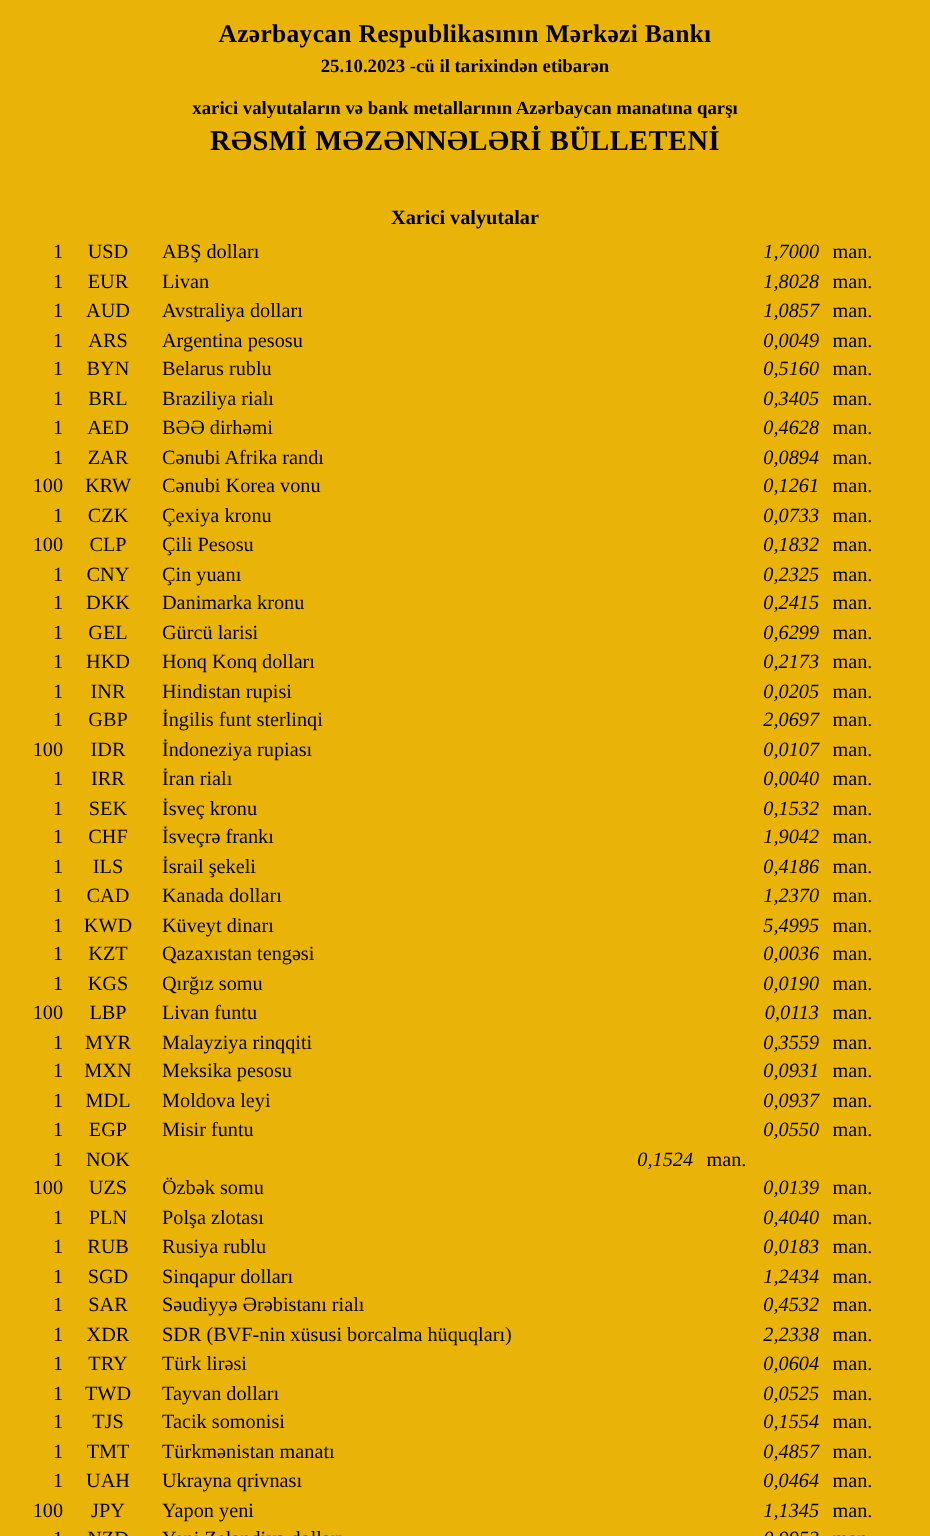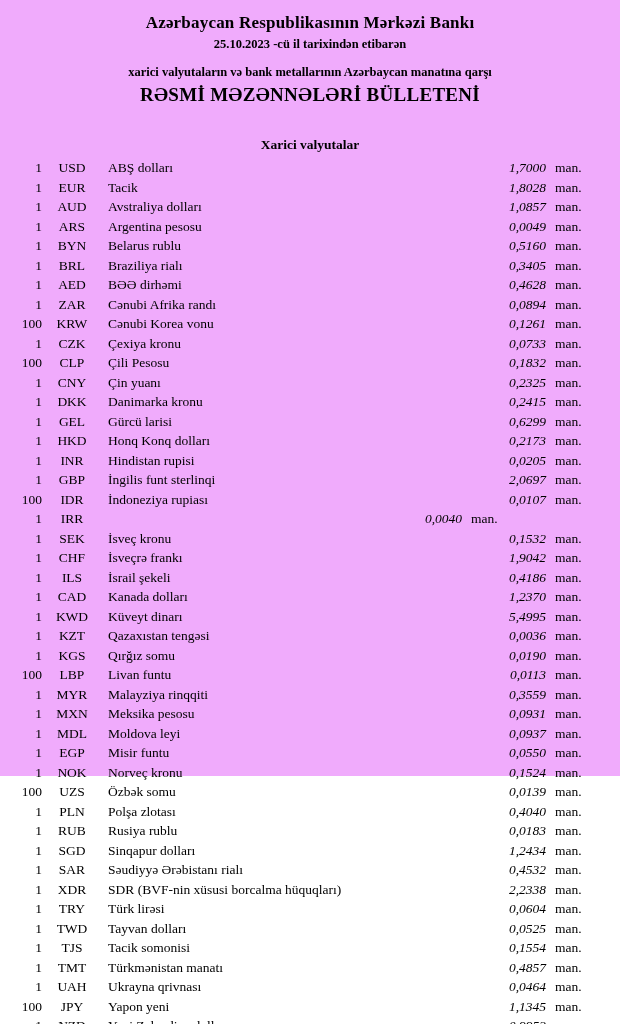--- a/index.html
+++ b/index.html
@@ -5,21 +5,21 @@
   * { margin: 0; padding: 0; box-sizing: border-box; }
   html, body { background: #ffffff; }
   body {
     width: 620px;
     height: 1024px;
     margin: 0 auto;
     font-family: "Liberation Serif", "DejaVu Serif", serif;
     color: #000000;
     overflow: hidden;
   }
-  .page { width: 620px; height: 776px; background: #f0abfc; }
+  .page { width: 620px; height: 1024px; background: #eab308; }
   .header { text-align: center; padding-top: 13px; }
   .bank-title {
     font-size: 17px;
     font-weight: bold;
     letter-spacing: 0.2px;
   }
   .date-line {
     font-size: 12.5px;
     font-weight: bold;
     margin-top: 4px;
@@ -73,21 +73,21 @@
       <div class="rate-row">
         <span class="qty">1</span>
         <span class="code">USD</span>
         <span class="name">ABŞ dolları</span>
         <span class="rate">1,7000</span>
         <span class="unit">man.</span>
       </div>
       <div class="rate-row">
         <span class="qty">1</span>
         <span class="code">EUR</span>
-        <span class="name">Tacik</span>
+        <span class="name">Livan</span>
         <span class="rate">1,8028</span>
         <span class="unit">man.</span>
       </div>
       <div class="rate-row">
         <span class="qty">1</span>
         <span class="code">AUD</span>
         <span class="name">Avstraliya dolları</span>
         <span class="rate">1,0857</span>
         <span class="unit">man.</span>
       </div>
@@ -192,20 +192,21 @@
       <div class="rate-row">
         <span class="qty">100</span>
         <span class="code">IDR</span>
         <span class="name">İndoneziya rupiası</span>
         <span class="rate">0,0107</span>
         <span class="unit">man.</span>
       </div>
       <div class="rate-row">
         <span class="qty">1</span>
         <span class="code">IRR</span>
+        <span class="name">İran rialı</span>
         <span class="rate">0,0040</span>
         <span class="unit">man.</span>
       </div>
       <div class="rate-row">
         <span class="qty">1</span>
         <span class="code">SEK</span>
         <span class="name">İsveç kronu</span>
         <span class="rate">0,1532</span>
         <span class="unit">man.</span>
       </div>
@@ -282,21 +283,20 @@
       <div class="rate-row">
         <span class="qty">1</span>
         <span class="code">EGP</span>
         <span class="name">Misir funtu</span>
         <span class="rate">0,0550</span>
         <span class="unit">man.</span>
       </div>
       <div class="rate-row">
         <span class="qty">1</span>
         <span class="code">NOK</span>
-        <span class="name">Norveç kronu</span>
         <span class="rate">0,1524</span>
         <span class="unit">man.</span>
       </div>
       <div class="rate-row">
         <span class="qty">100</span>
         <span class="code">UZS</span>
         <span class="name">Özbək somu</span>
         <span class="rate">0,0139</span>
         <span class="unit">man.</span>
       </div>

